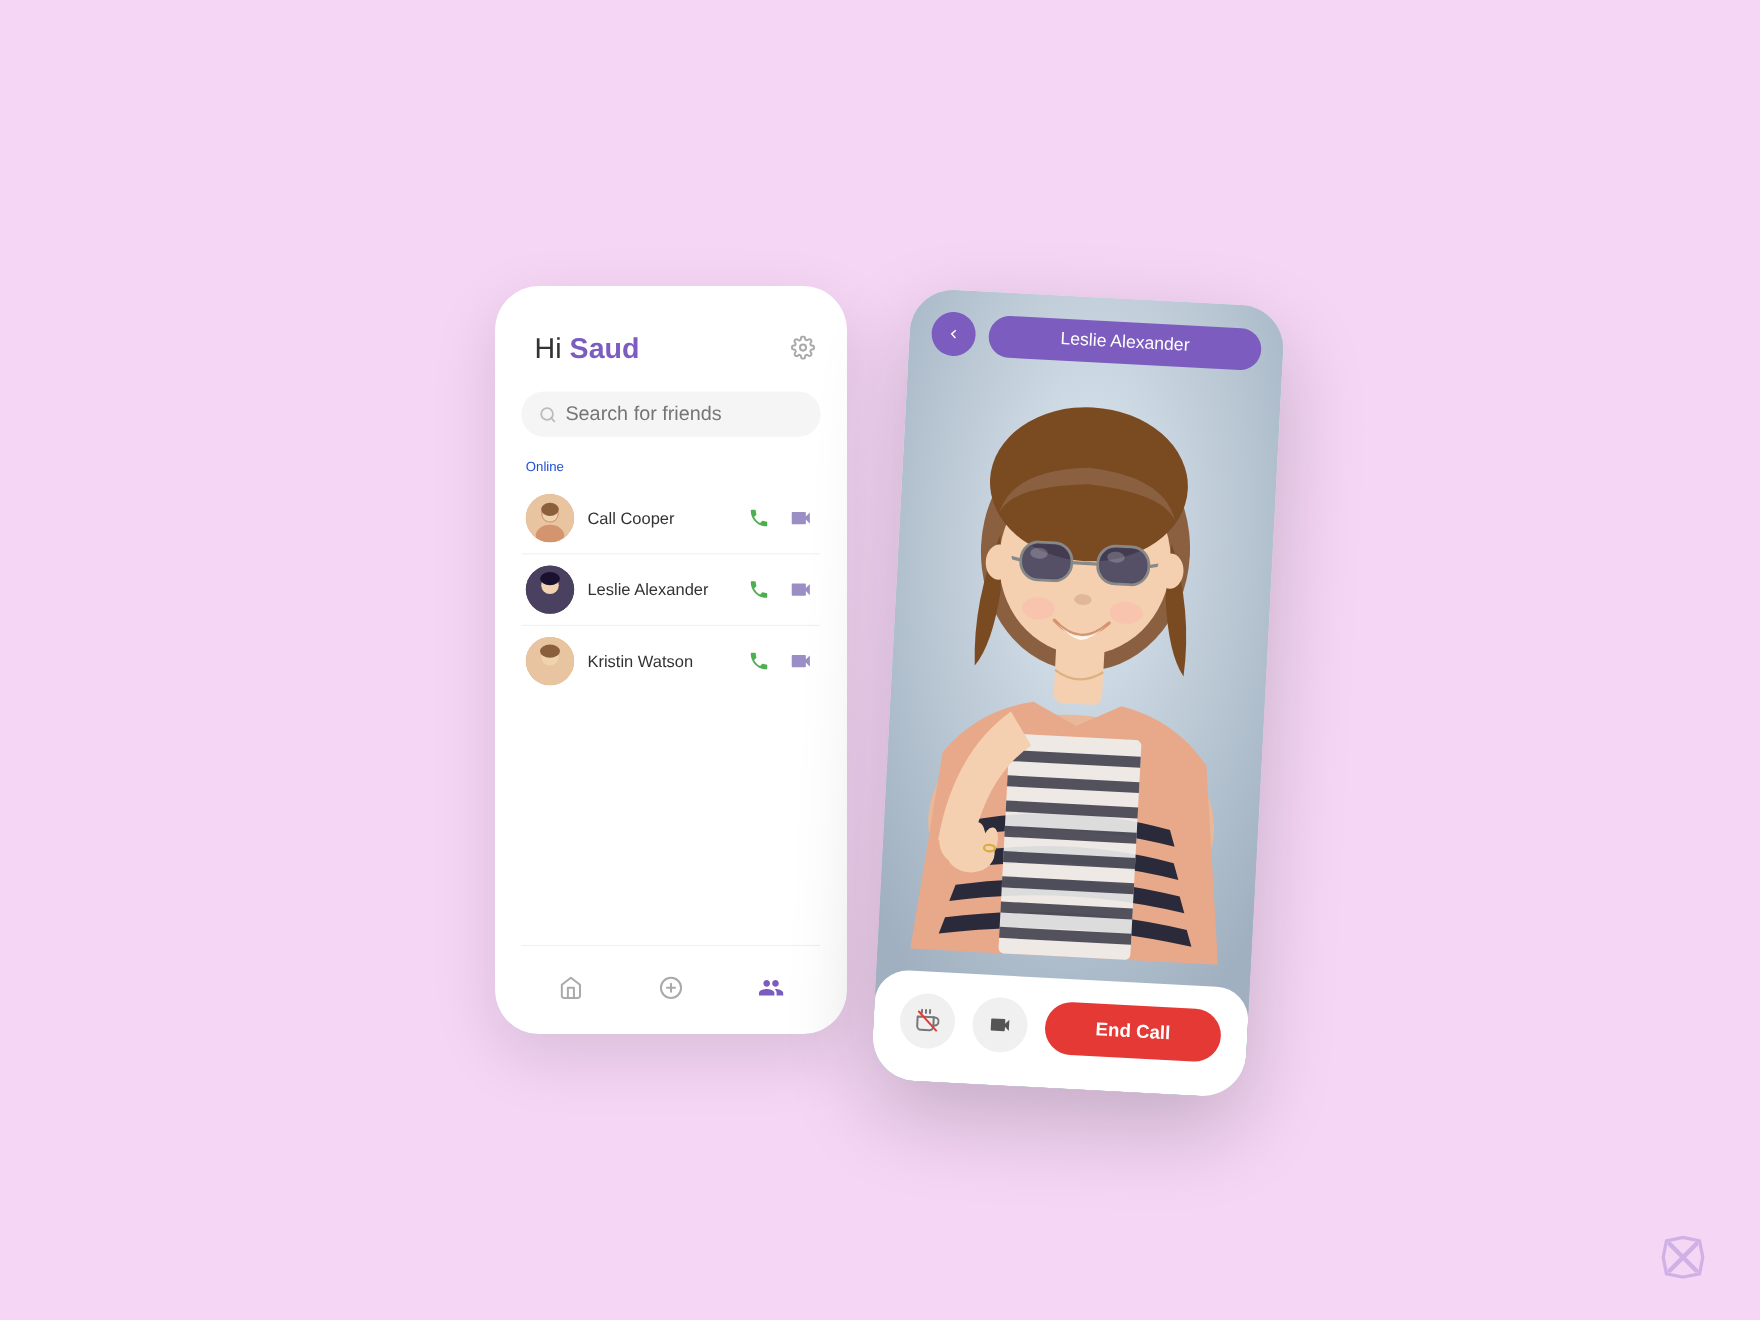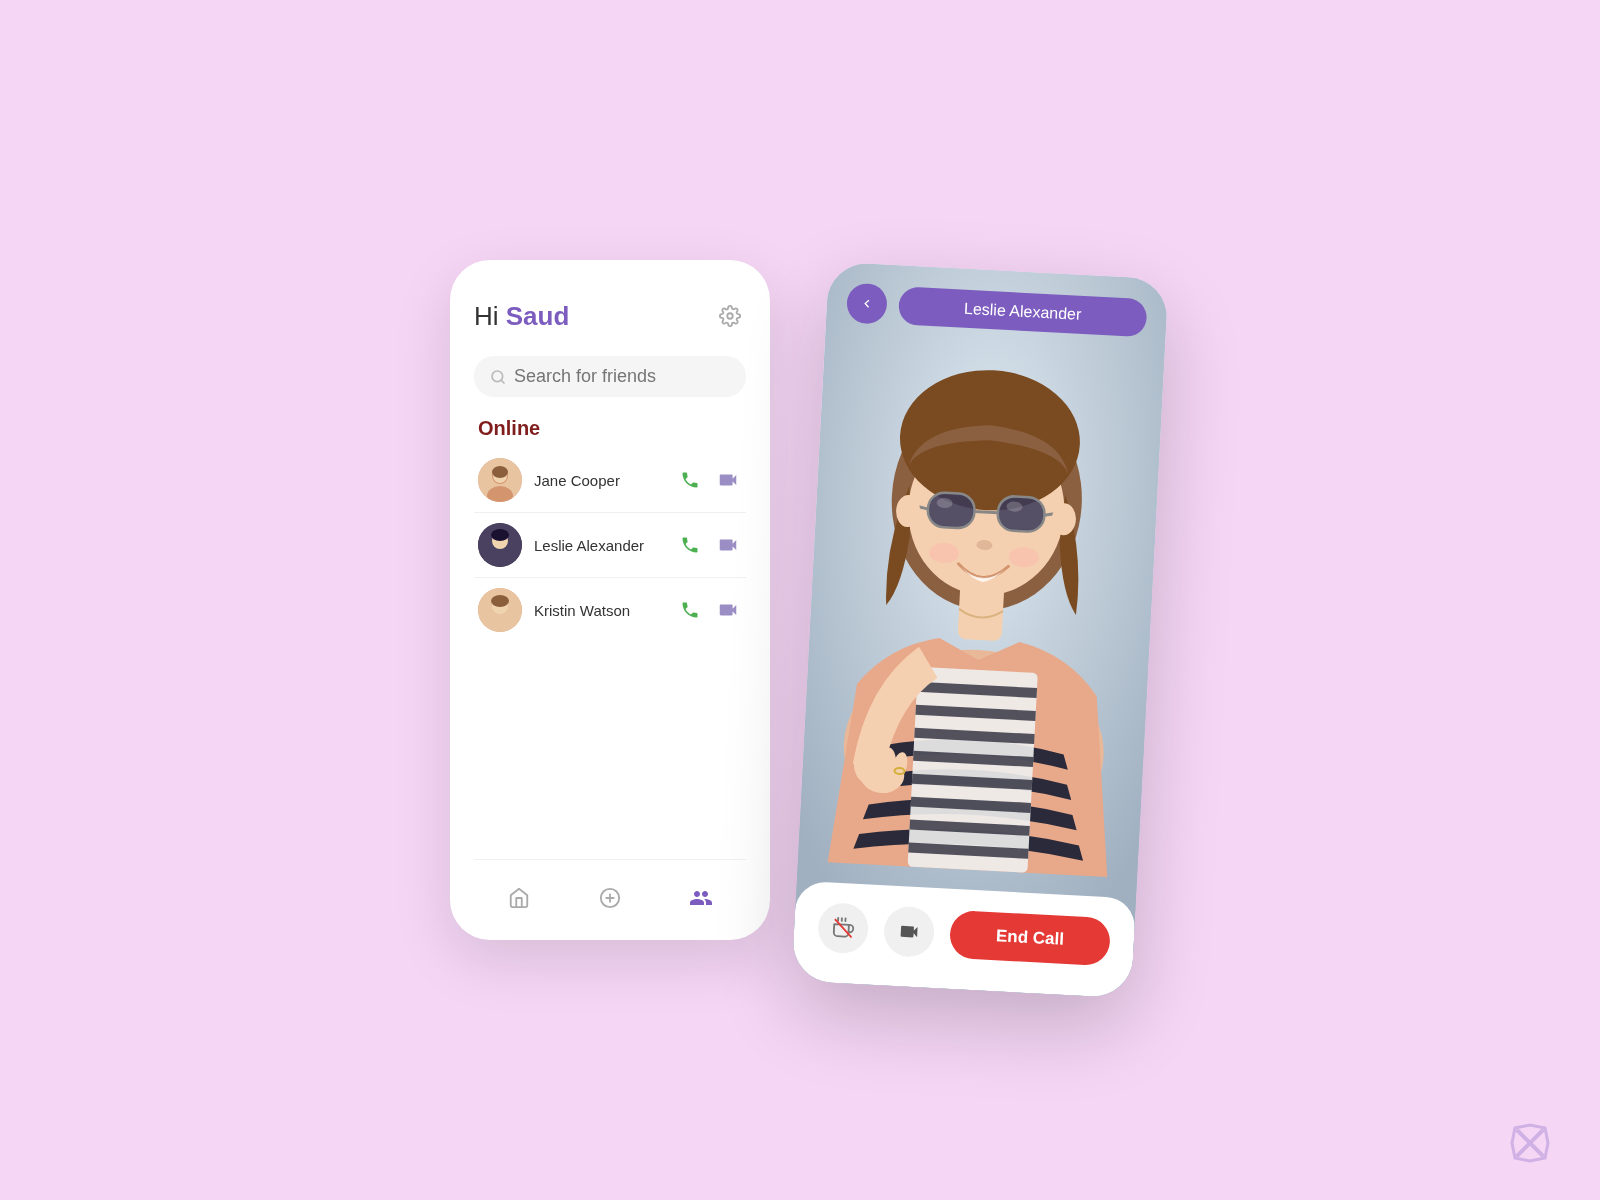--- a/index.html
+++ b/index.html
@@ -34,20 +34,21 @@
       flex-direction: column;
       position: relative;
       z-index: 2;
     }
 
     .phone-header {
       display: flex;
       justify-content: space-between;
       align-items: center;
       margin-bottom: 24px;
+      margin-left: 12px;
     }
 
     .greeting {
       font-size: 26px;
       font-weight: 400;
       color: #333;
     }
 
     .greeting-name {
       color: #7c5cbf;
@@ -82,23 +83,23 @@
       color: #aaa;
       flex: 1;
     }
 
     .search-icon-svg {
       color: #ccc;
       flex-shrink: 0;
     }
 
     .section-title {
-      font-size: 20px;
-      font-weight: 700;
-      color: #7f1d1d;
+      font-size: 12px;
+      font-weight: 400;
+      color: #1d4ed8;
       margin-bottom: 8px;
       padding-left: 4px;
     }
 
     .contacts-list {
       flex: 1;
       overflow: hidden;
     }
 
     .contact-item {
@@ -333,21 +334,21 @@
       <div class="contact-item">
         <div class="avatar face-jane">
           <svg width="44" height="44" viewBox="0 0 44 44">
             <circle cx="22" cy="22" r="22" fill="#e8c4a0"></circle>
             <circle cx="22" cy="18" r="8" fill="#d4956e"></circle>
             <ellipse cx="22" cy="38" rx="13" ry="10" fill="#d4956e"></ellipse>
             <circle cx="22" cy="18" r="7" fill="#f0d4b0"></circle>
             <ellipse cx="22" cy="14" rx="8" ry="6" fill="#8b5e3c"></ellipse>
           </svg>
         </div>
-        <span class="contact-name">Jane Cooper</span>
+        <span class="contact-name">Call Cooper</span>
         <div class="contact-actions">
           <div class="call-btn">
             <svg width="20" height="20" viewBox="0 0 24 24" fill="#4caf50">
               <path d="M6.6 10.8c1.4 2.8 3.8 5.1 6.6 6.6l2.2-2.2c.3-.3.7-.4 1-.2 1.1.4 2.3.6 3.6.6.6 0 1 .4 1 1V20c0 .6-.4 1-1 1-9.4 0-17-7.6-17-17 0-.6.4-1 1-1h3.5c.6 0 1 .4 1 1 0 1.3.2 2.5.6 3.6.1.3 0 .7-.2 1L6.6 10.8z"></path>
             </svg>
           </div>
           <div class="call-btn">
             <svg width="22" height="22" viewBox="0 0 24 24" fill="#9b8ec4">
               <path d="M17 10.5V7c0-.55-.45-1-1-1H4c-.55 0-1 .45-1 1v10c0 .55.45 1 1 1h12c.55 0 1-.45 1-1v-3.5l4 4v-11l-4 4z"></path>
             </svg>

